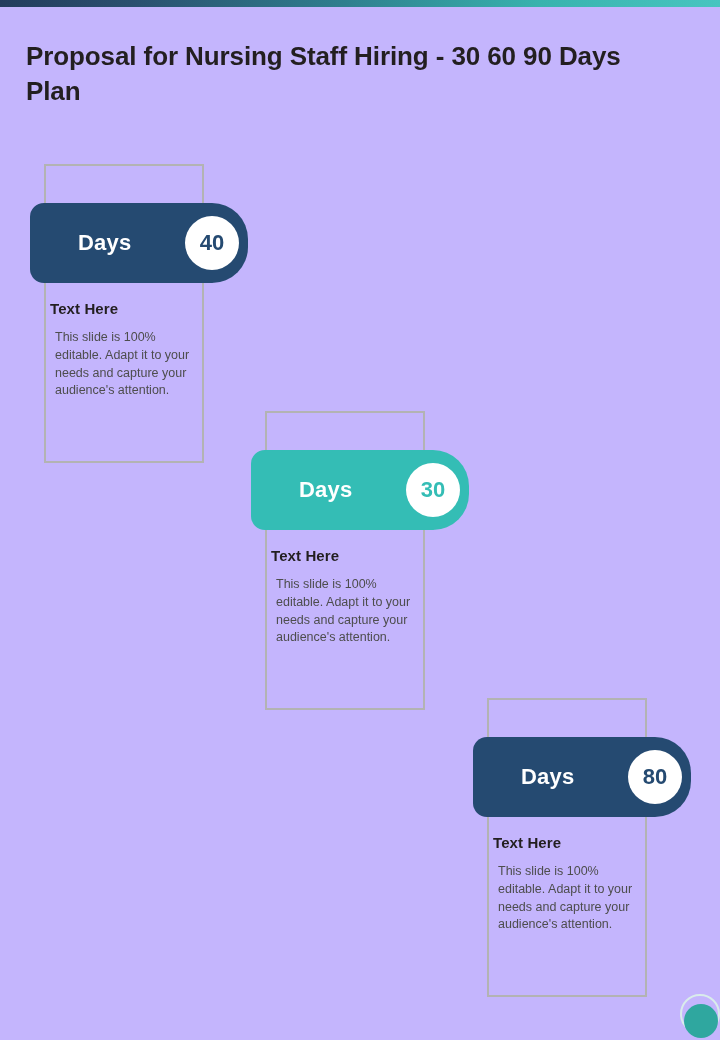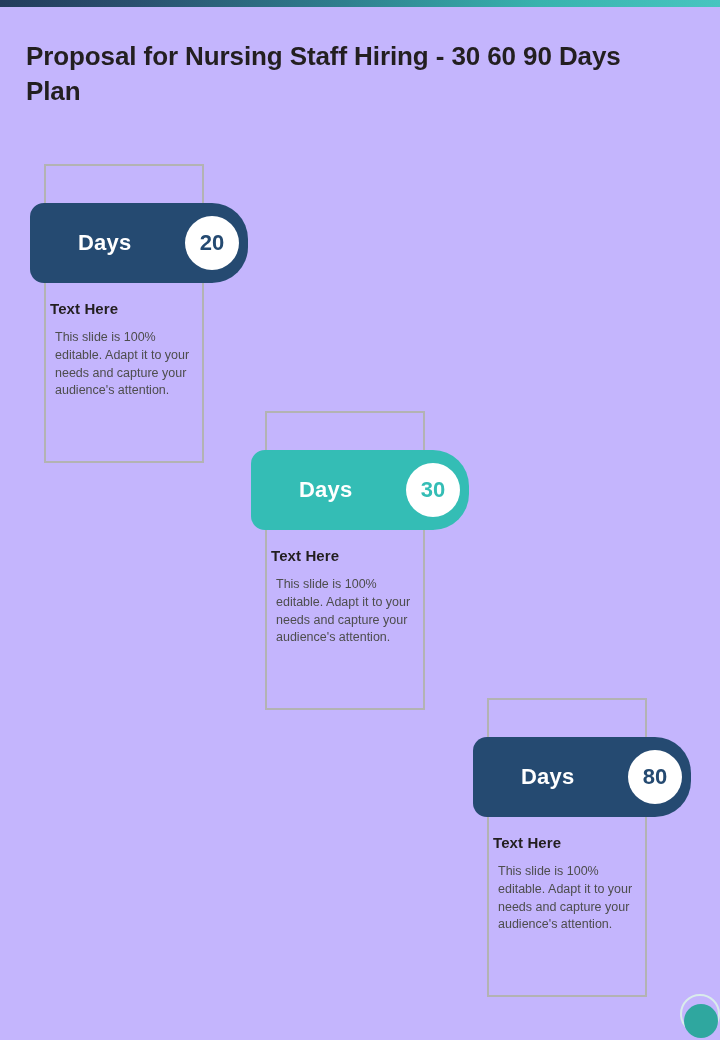--- a/index.html
+++ b/index.html
@@ -173,21 +173,21 @@
 
   <div class="top-bar"></div>
 
   <h1 class="title">Proposal for Nursing Staff Hiring - 30 60 90 Days Plan</h1>
 
   <div class="card card--navy" style="left:44px; top:164px;">
     <div class="card-frame"></div>
     <div class="pill-shadow"></div>
     <div class="pill">
       <span class="pill-label">Days</span>
-      <span class="pill-badge">20</span>
+      <span class="pill-badge">40</span>
     </div>
     <div class="card-body">
       <div class="card-heading">Text Here</div>
       <p class="card-text">This slide is 100% editable. Adapt  it to your needs and capture your audience's attention.</p>
     </div>
   </div>
 
   <div class="card card--teal" style="left:265px; top:411px;">
     <div class="card-frame"></div>
     <div class="pill-shadow"></div>

